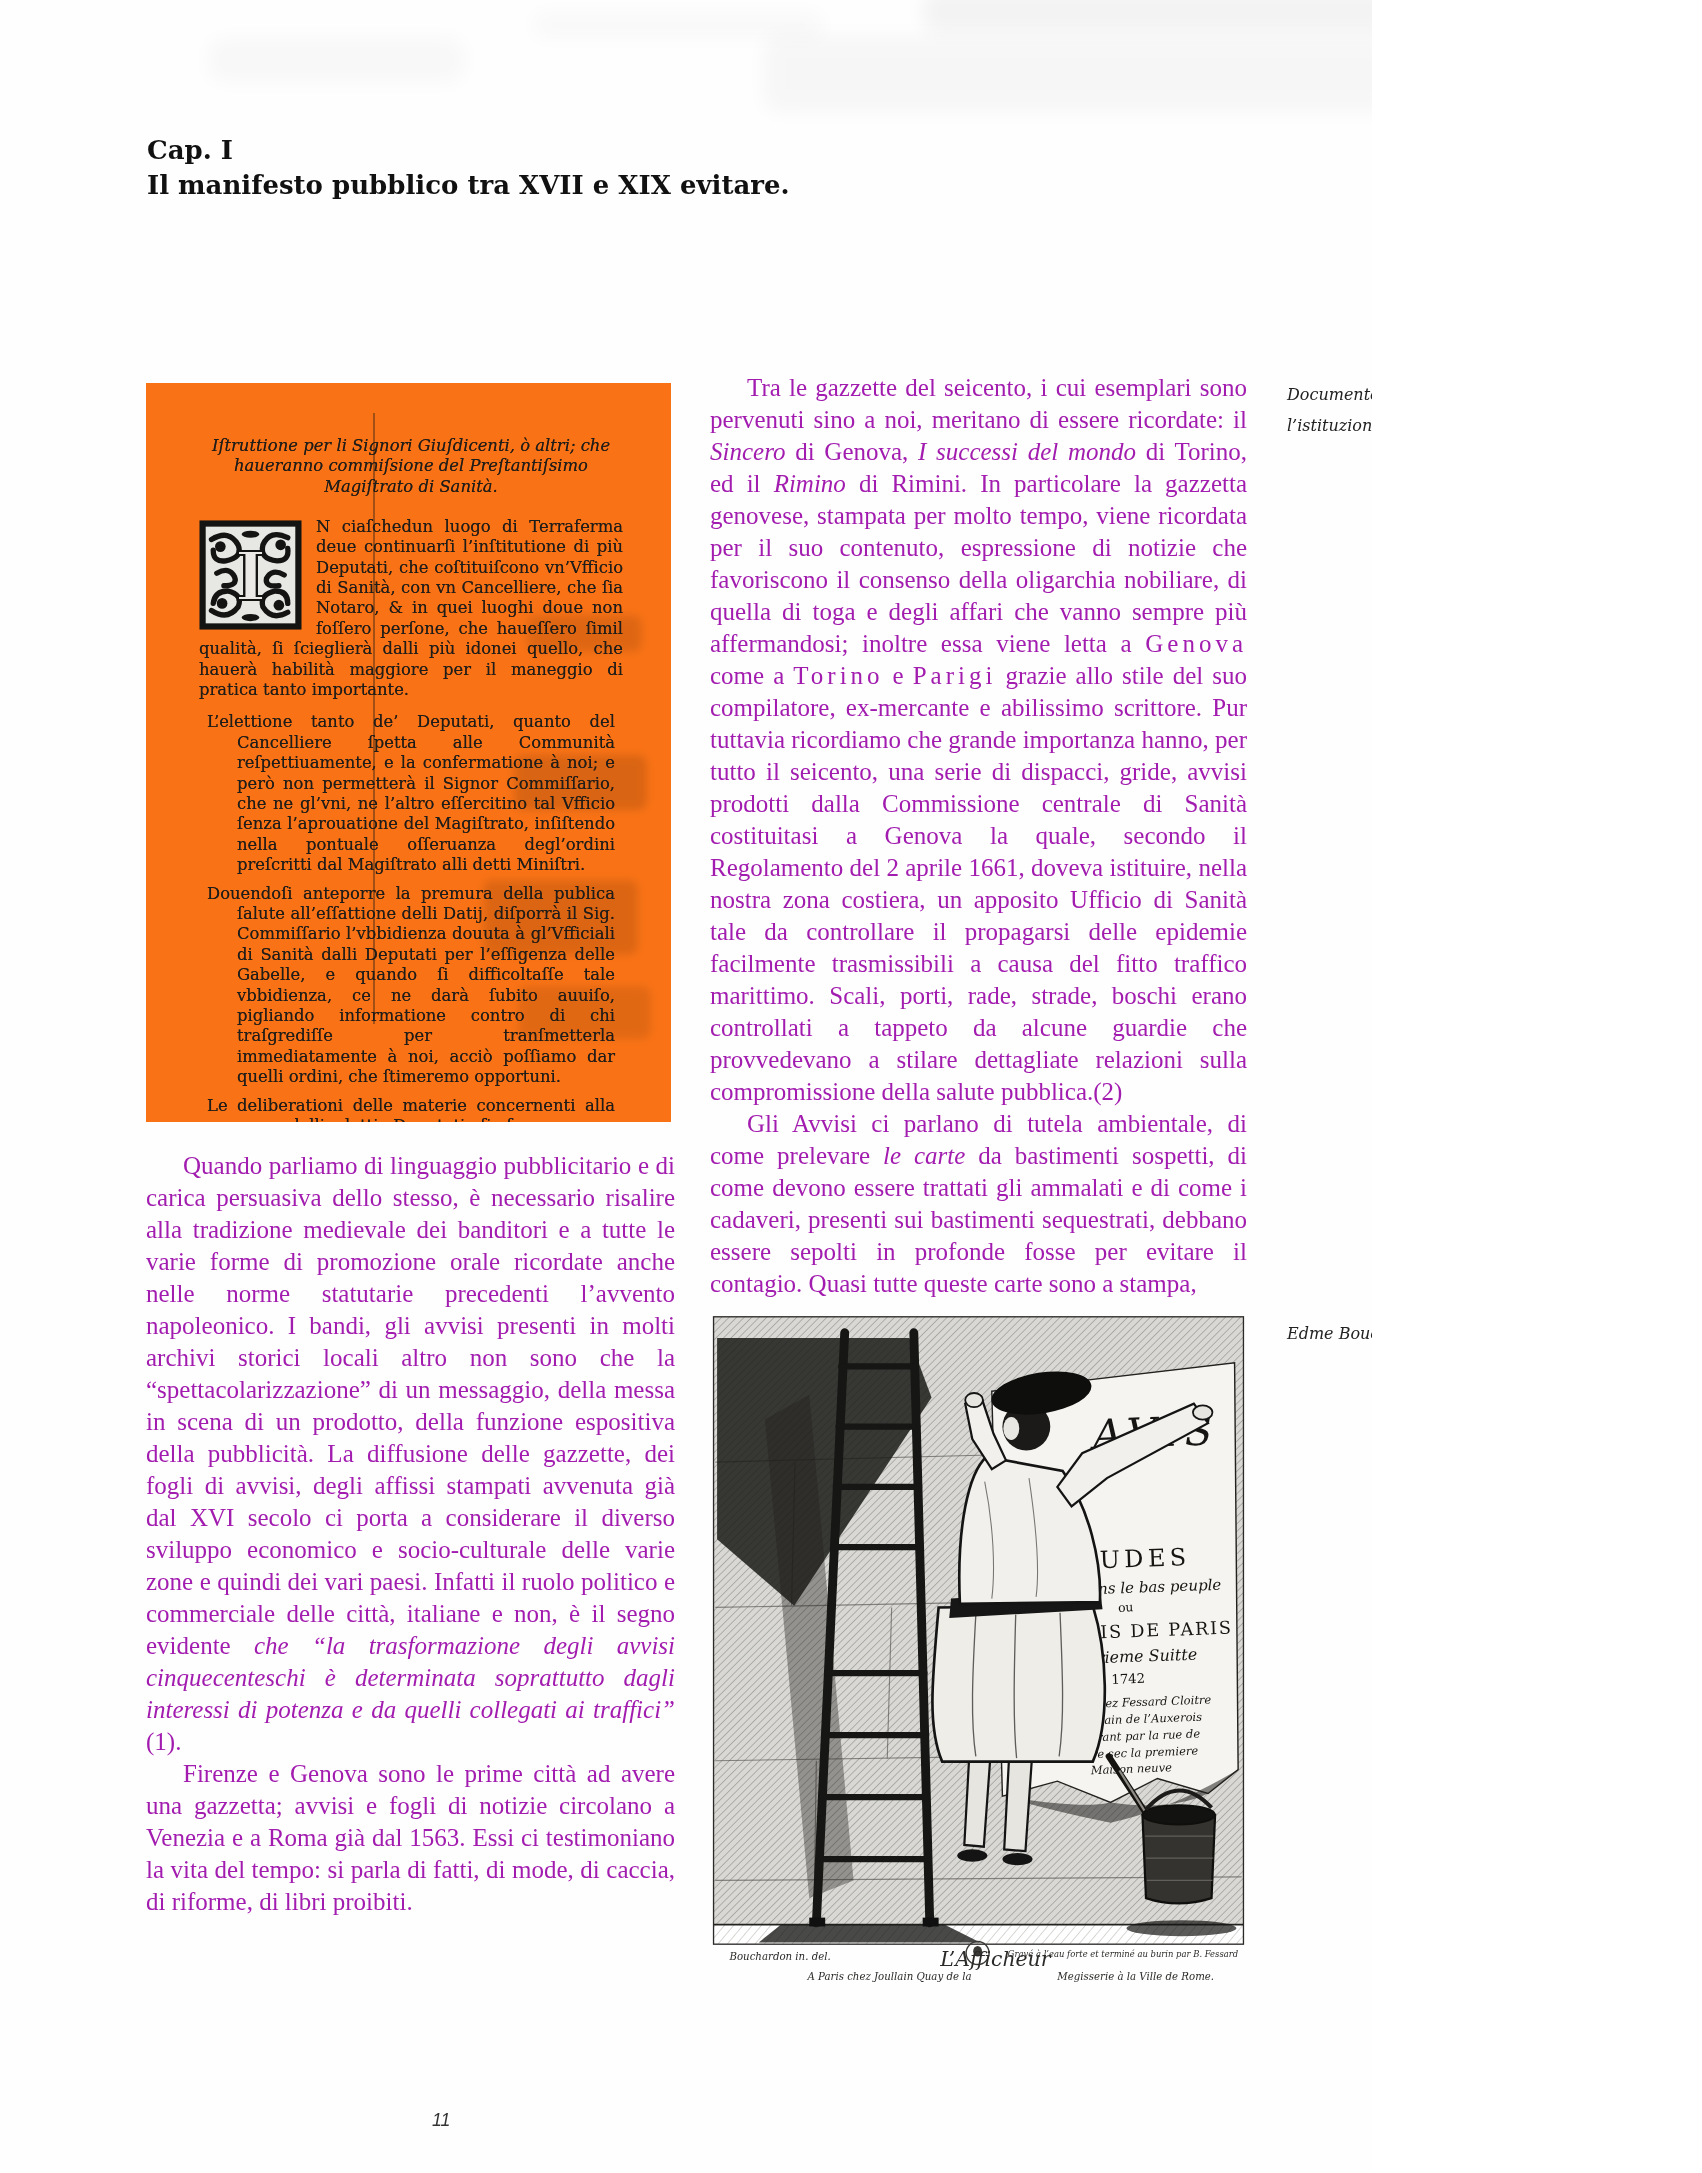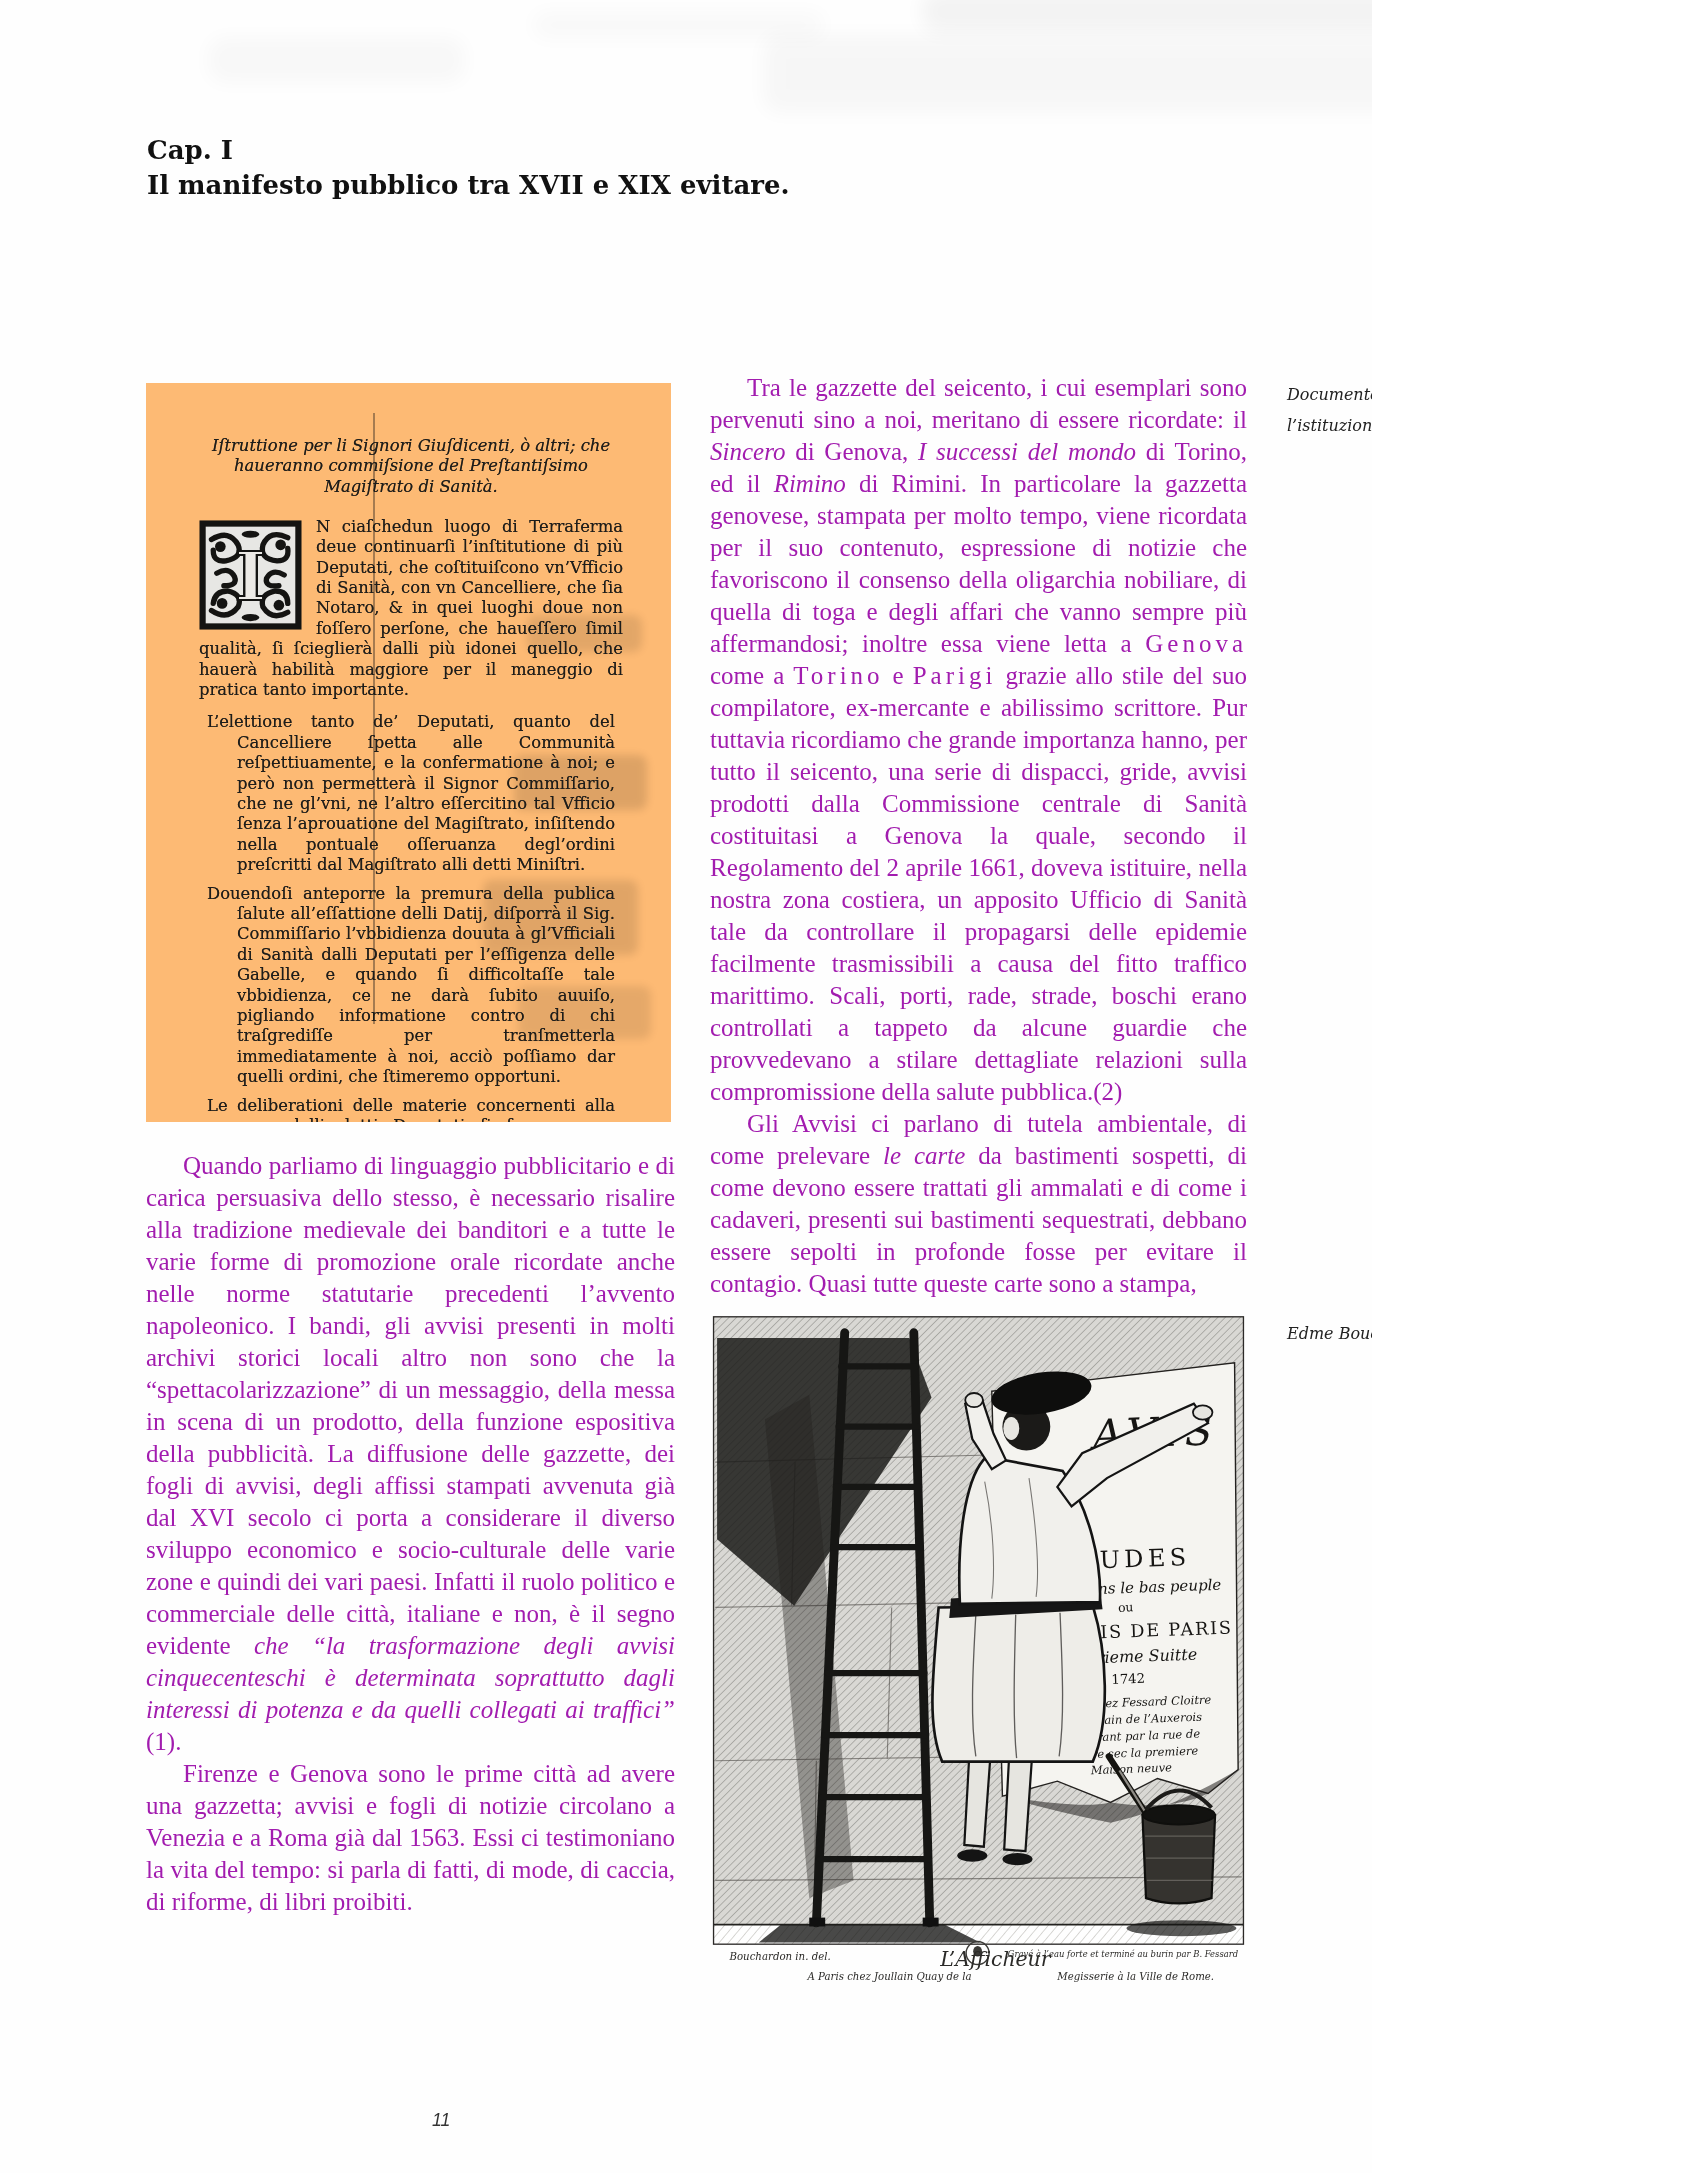--- a/index.html
+++ b/index.html
@@ -8,21 +8,21 @@
 
   
   .noise{position:absolute;background:#000;filter:blur(9.8px);border-radius:16px;}
 
   
   #chapter-heading{position:absolute;left:147px;top:133px;
     font-family:"DejaVu Serif",serif;font-weight:bold;font-size:26px;line-height:35px;color:#111;}
 
   
   #doc-scan{position:absolute;left:146px;top:383px;width:525px;height:739px;
-    background:#fdba74;overflow:hidden;
+    background:#f97316;overflow:hidden;
     font-family:"DejaVu Serif",serif;color:#1d1d1b;}
   #doc-scan .inner{position:relative;padding:53px 48px 17.7px 53px;}
   #scan-header{font-style:italic;font-size:16.4px;line-height:20.4px;text-align:center;
     margin:0 0 19.5px 0;text-shadow:0 0 0.4px rgba(0,0,0,.65);}
   .scan-body{font-size:16.4px;line-height:20.4px;text-align:justify;
     text-shadow:0 0 0.4px rgba(0,0,0,.6);}
   #drop-block{float:left;width:103px;height:110px;margin:3.5px 14px 5.3px 0;}
   #scan-intro{margin:0 0 12px 0;}
   .scan-item{margin:8px;padding-left:30px;text-indent:-30px;}
   #scan-fold{position:absolute;left:227px;top:30px;bottom:98px;width:1.8px;

